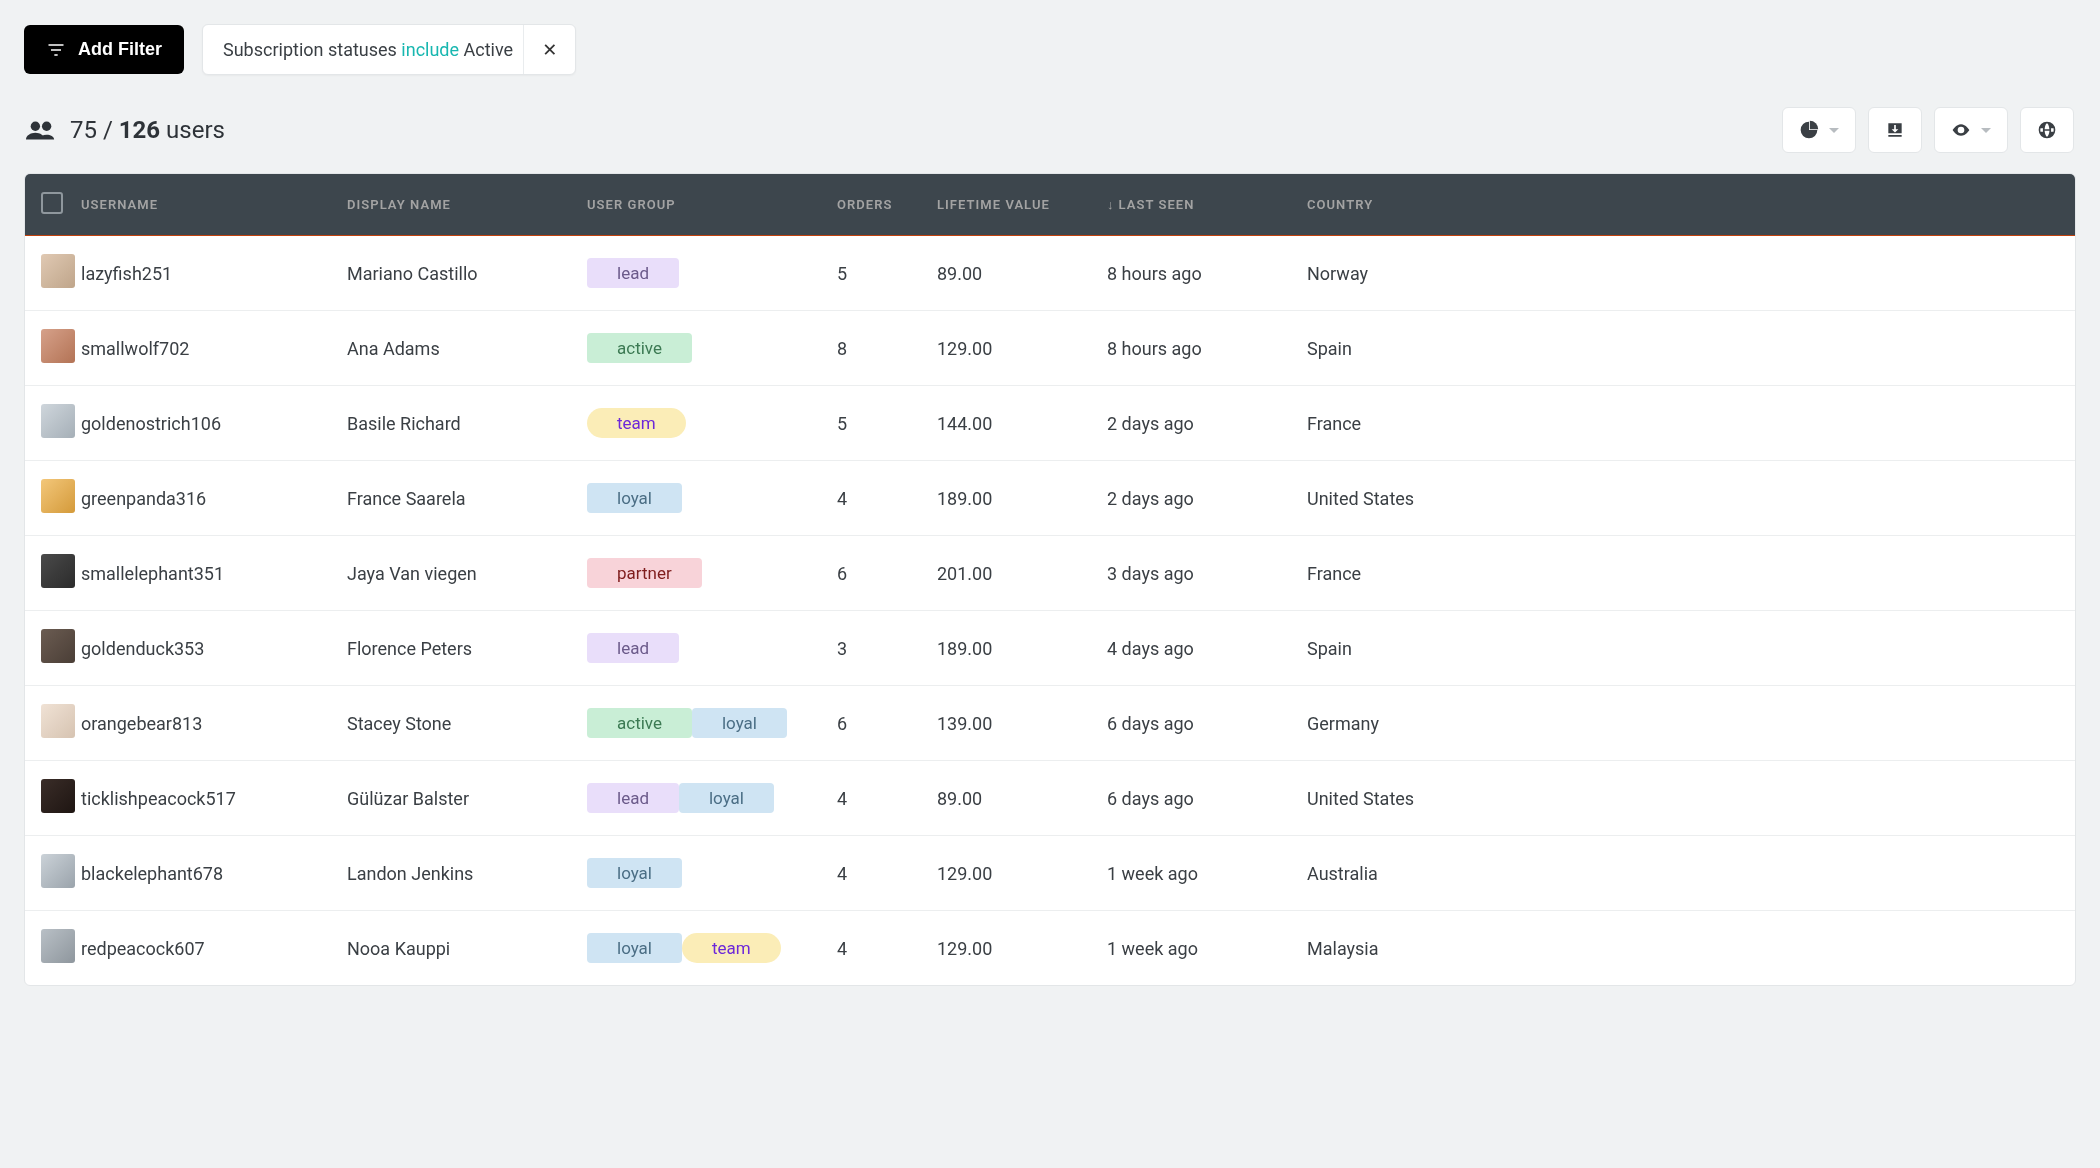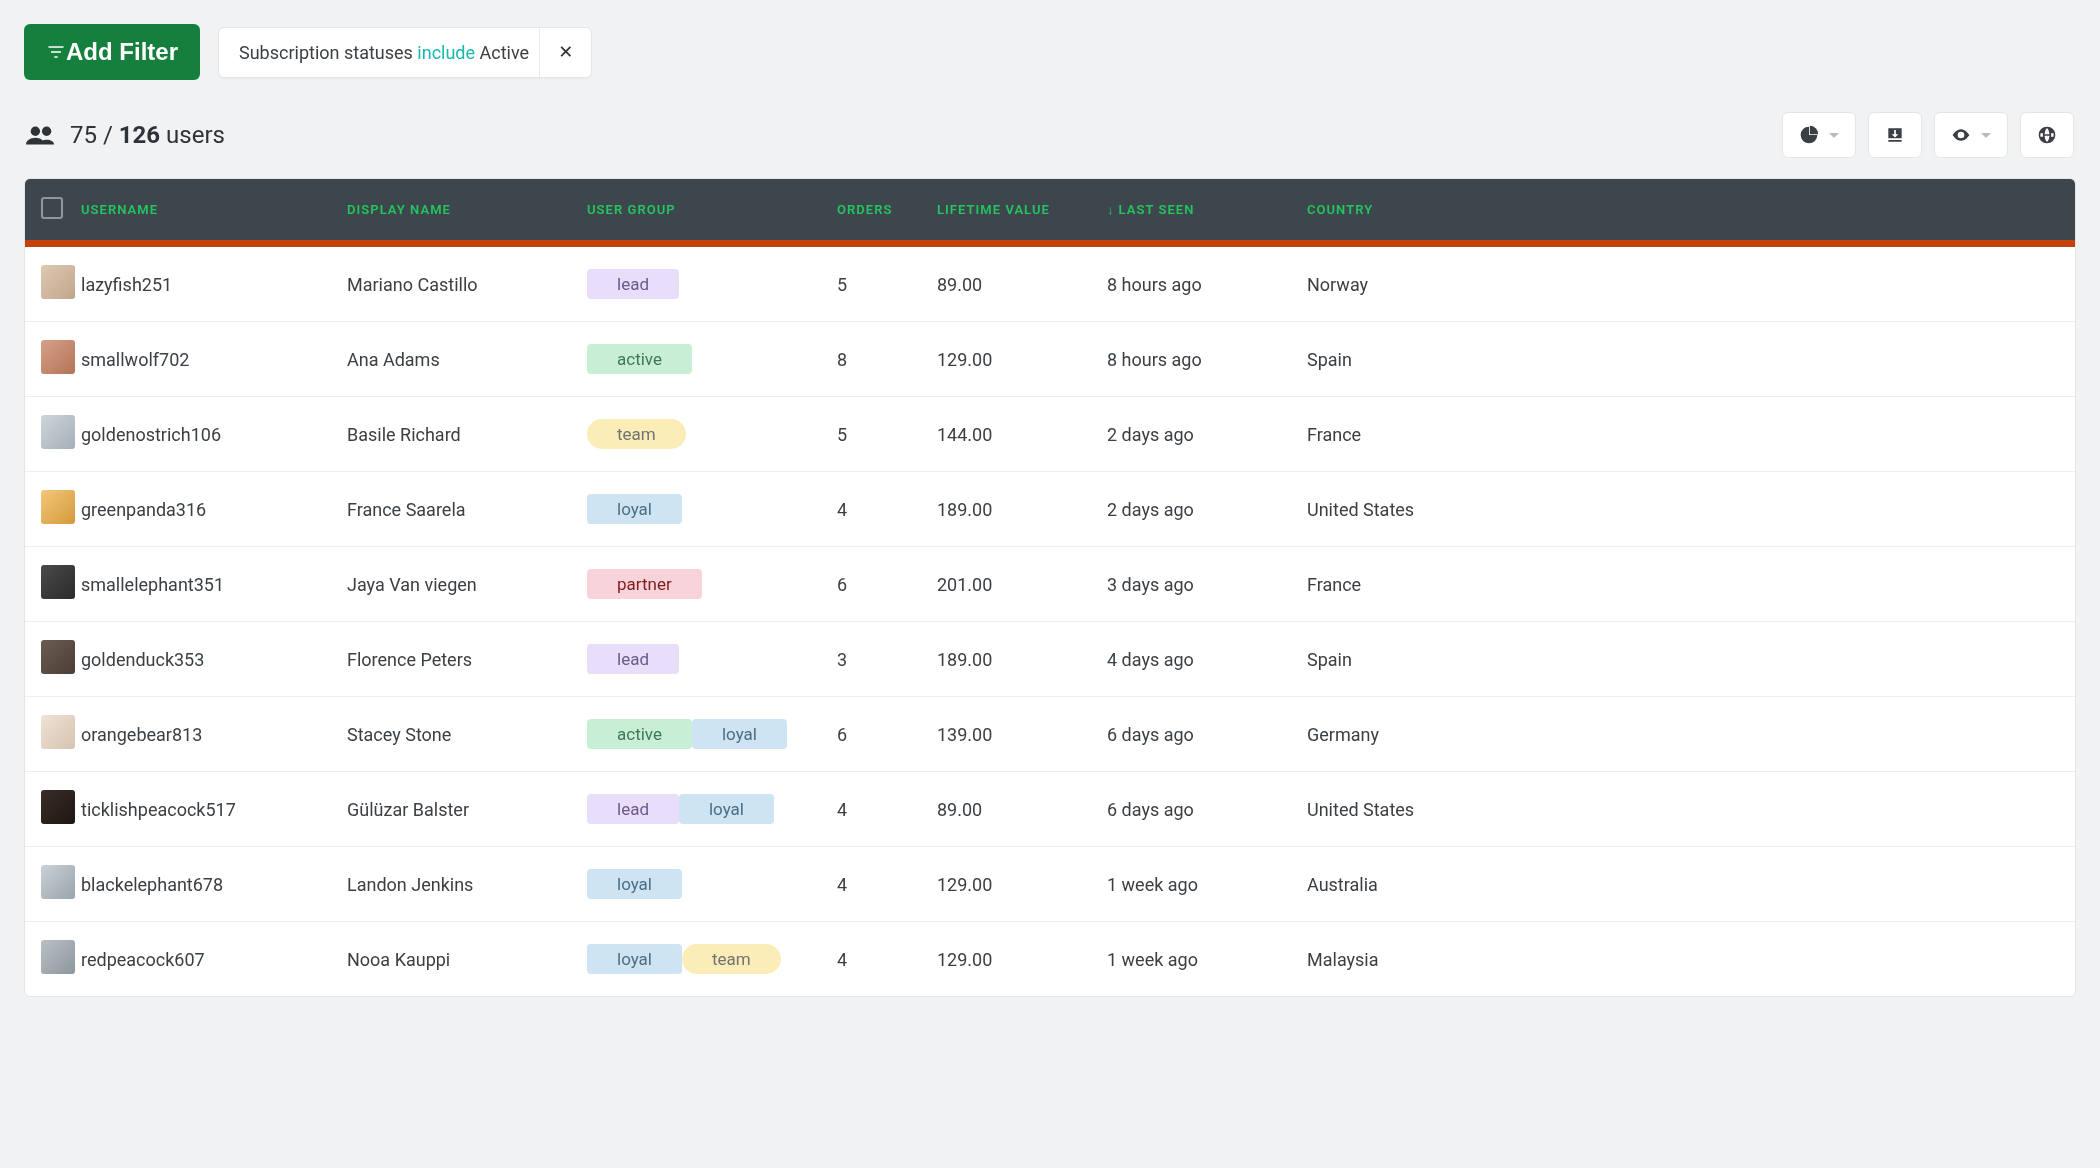--- a/index.html
+++ b/index.html
@@ -13,26 +13,27 @@
 
   .top-bar {
     display: flex;
     align-items: center;
     gap: 18px;
     margin-bottom: 32px;
   }
   .add-filter-btn {
     display: inline-flex;
     align-items: center;
-    background: #15803d;
+    gap: 12px;
+    background: #000000;
     color: #fff;
     border: none;
     border-radius: 6px;
     padding: 14px 22px;
-    font-size: 24px;
+    font-size: 18px;
     font-weight: 700;
     cursor: pointer;
   }
   .add-filter-btn svg { width: 20px; height: 20px; fill: #fff; }
 
   .filter-chip {
     display: inline-flex;
     background: #fff;
     border: 1px solid #e3e6e8;
     border-radius: 6px;
@@ -99,28 +100,28 @@
     border: 1px solid #e3e6e8;
     border-radius: 6px;
     overflow: hidden;
   }
   table {
     width: 100%;
     border-collapse: collapse;
   }
   thead th {
     background: #3d464d;
-    color: #22c55e;
+    color: #a3a3a3;
     font-size: 13px;
     font-weight: 600;
     letter-spacing: 0.08em;
     text-align: left;
     padding: 18px 16px;
     text-transform: uppercase;
-    border-bottom: 7px solid #c2410c;
+    border-bottom: 1px solid #c2410c;
     vertical-align: middle;
   }
   thead th .sort-arrow { margin-right: 4px; }
   thead th.col-check { width: 56px; }
   thead th.col-user { width: 250px; padding-left: 0; }
   thead th.col-display { width: 240px; }
   thead th.col-group { width: 250px; }
   thead th.col-orders { width: 100px; }
   thead th.col-ltv { width: 170px; }
   thead th.col-seen { width: 200px; }
@@ -153,21 +154,21 @@
 
   .tag {
     display: inline-block;
     padding: 6px 30px;
     border-radius: 4px;
     font-size: 17px;
     line-height: 1.1;
   }
   .tag-lead    { background: #e9defa; color: #6b5a8a; }
   .tag-active  { background: #c9eed6; color: #3c7a53; }
-  .tag-team    { background: #fbedb7; color: #737373; border-radius: 15px; }
+  .tag-team    { background: #fbedb7; color: #6d28d9; border-radius: 15px; }
   .tag-loyal   { background: #cfe4f3; color: #4b6e85; }
   .tag-partner { background: #f8d3d9; color: #7f1d1d; }
 </style>
 </head>
 <body>
 
 <div class="top-bar">
   <button class="add-filter-btn">
     <svg viewBox="0 0 24 24">
         <path d="M3 5h18v2H3V5zm3 6h12v2H6v-2zm4 6h4v2h-4v-2z"></path>

